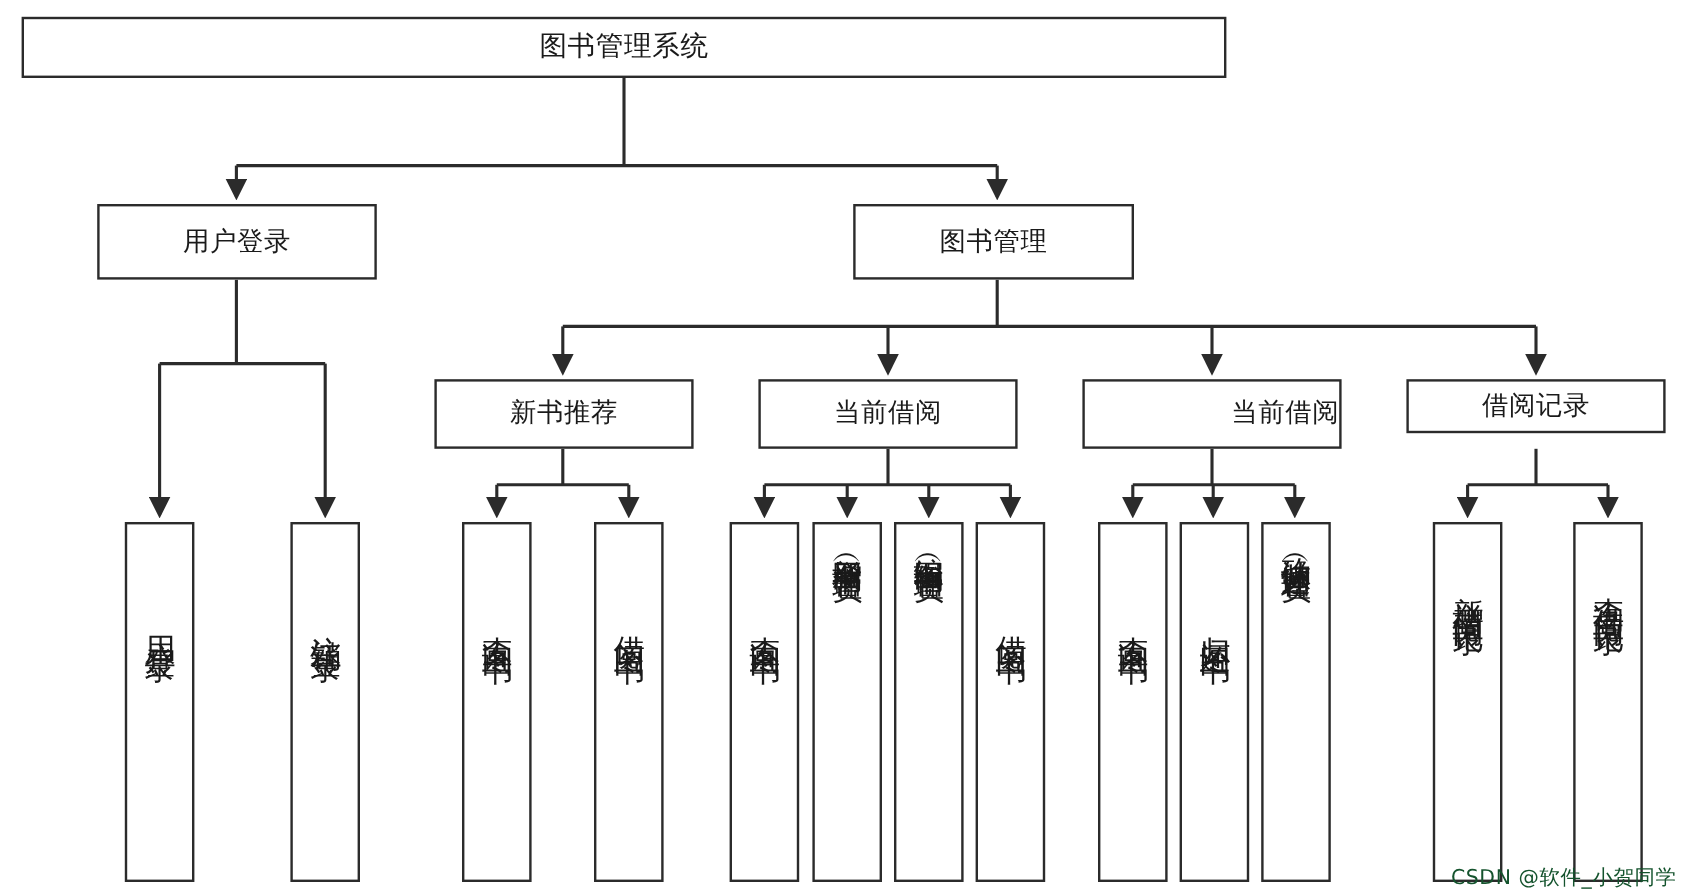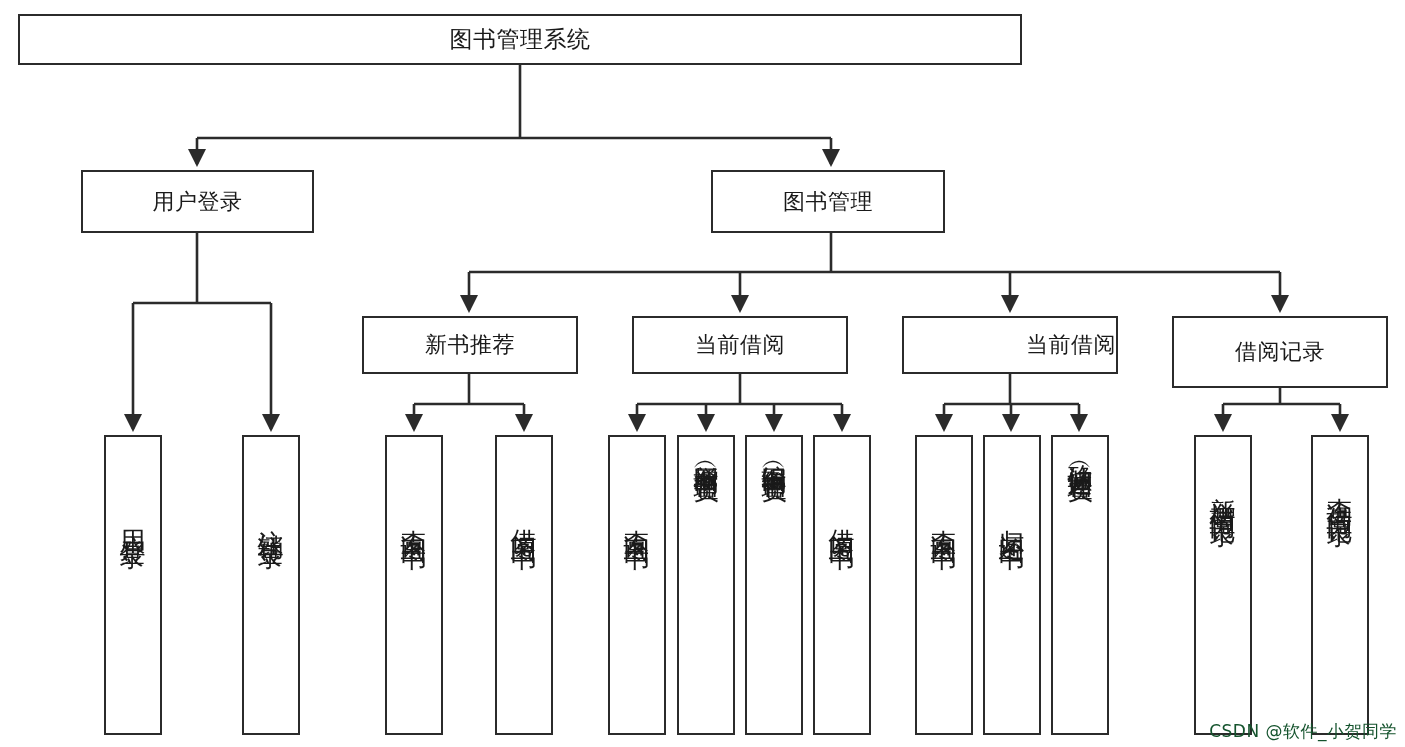--- a/index.html
+++ b/index.html
@@ -146,21 +146,21 @@
 
   <div class="node-box h-node" style="left:362px; top:316px; width:216px; height:58px;">
     <span class="node-label">新书推荐</span>
   </div>
   <div class="node-box h-node" style="left:632px; top:316px; width:216px; height:58px;">
     <span class="node-label">当前借阅</span>
   </div>
   <div class="node-box h-node" style="left:902px; top:316px; width:216px; height:58px;justify-content:flex-end;">
     <span class="node-label">当前借阅</span>
   </div>
-  <div class="node-box h-node" style="left:1172px; top:316px; width:216px; height:72px;">
+  <div class="node-box h-node" style="left:1172px; top:316px; width:216px; height:45px;">
     <span class="node-label">借阅记录</span>
   </div>
 
   <div class="node-box leaf-node" style="left:104px; top:435px; width:58px; height:300px; padding-top:72px;">
     <span class="node-label">用户登录</span>
   </div>
   <div class="node-box leaf-node" style="left:242px; top:435px; width:58px; height:300px; padding-top:72px;">
     <span class="node-label">注销登录</span>
   </div>
 

